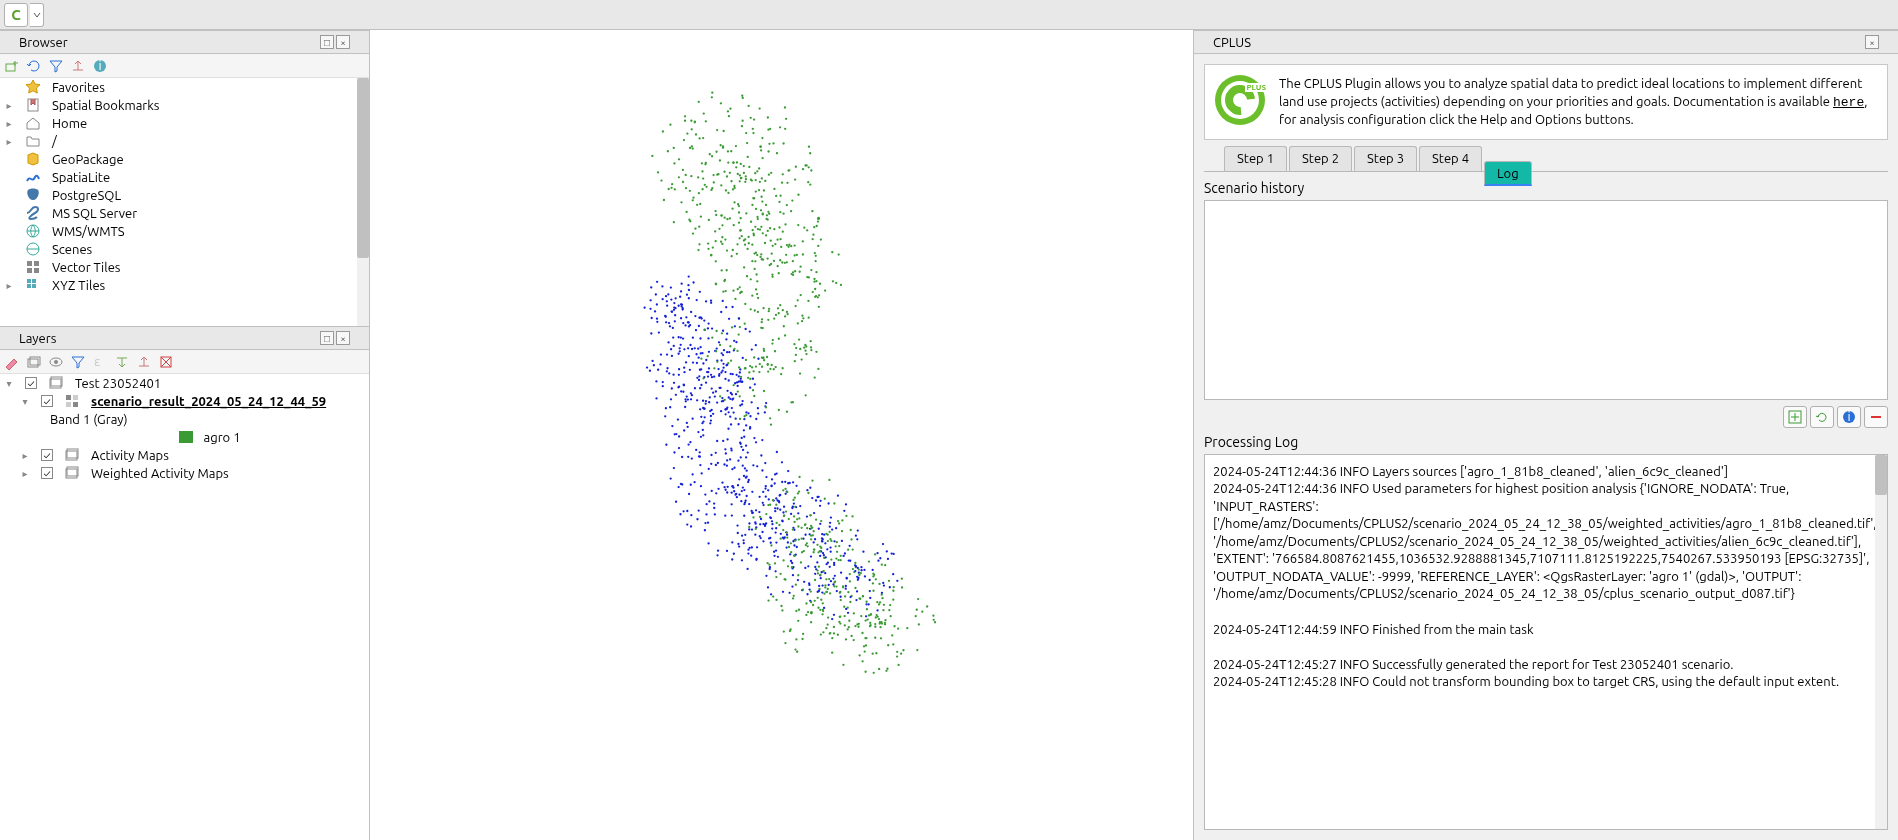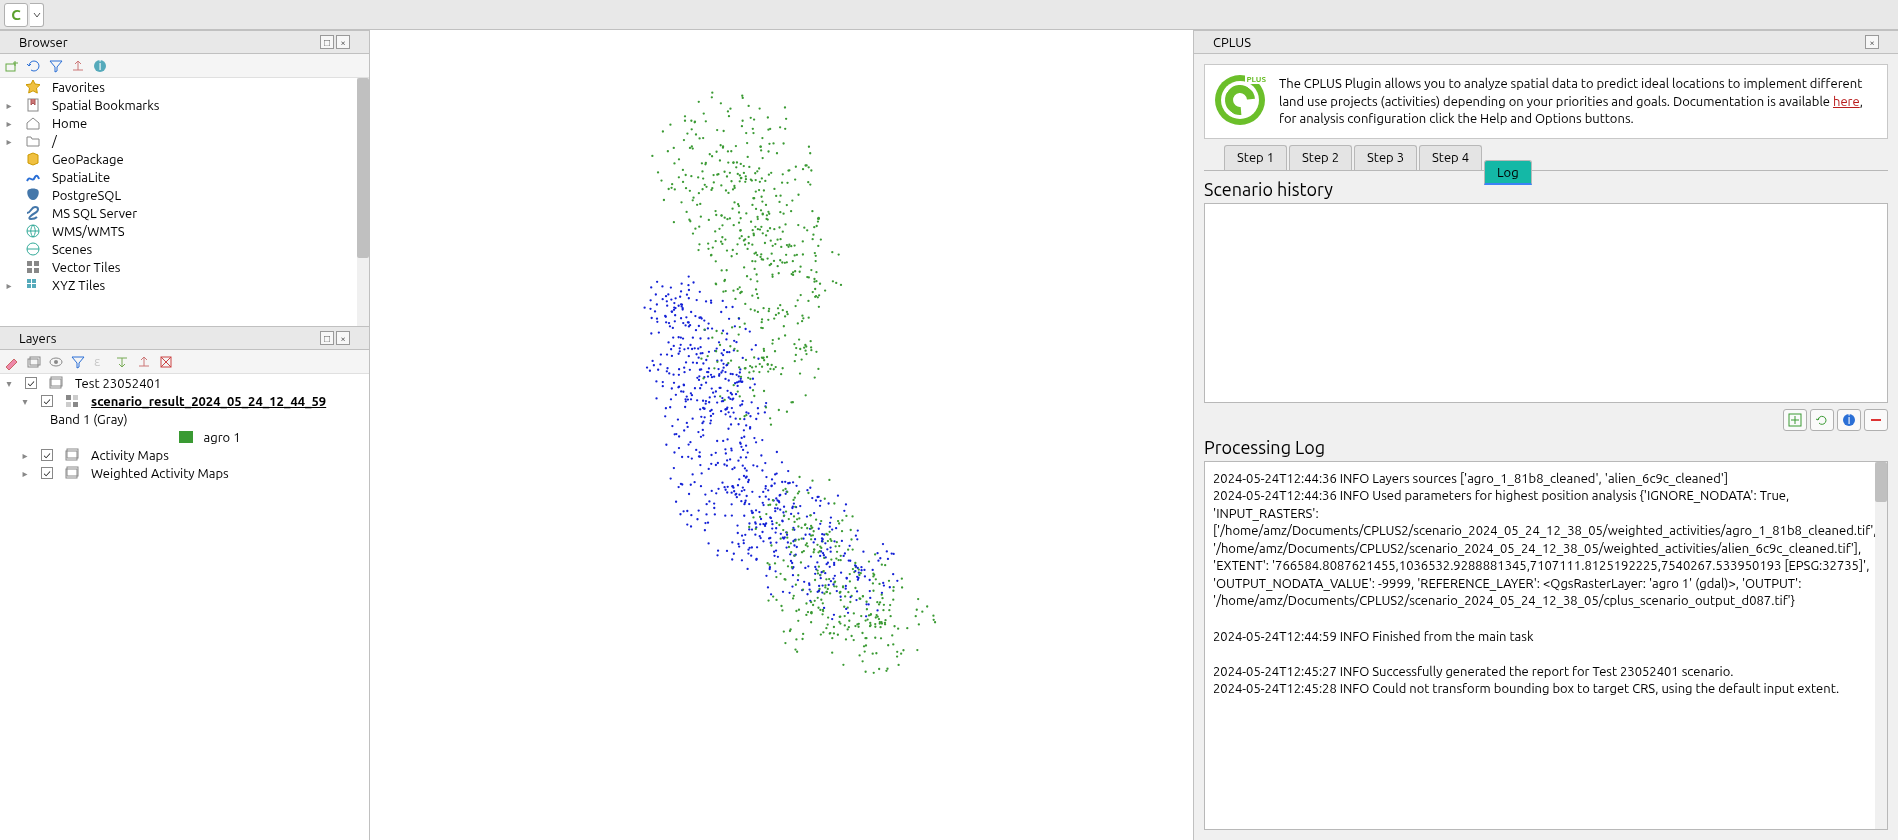--- a/index.html
+++ b/index.html
@@ -45,30 +45,30 @@
 .map { flex: 1; background: #fff; position: relative; overflow:hidden; }
 .map svg { width: 100%; height: 100%; }
 
 
 .right-col { width: 705px; display: flex; flex-direction: column; border-left: 1px solid #c0c0c0; background:#f0f0f0; }
 .cplus-body { flex:1; padding: 10px 10px 10px 10px; overflow:hidden; display:flex; flex-direction:column; }
 .cplus-header { background:#fff; border:1px solid #c8c8c8; padding:10px; display:flex; gap:14px; margin-bottom:6px; }
 .cplus-logo { width:50px; height:50px; border-radius:50%; background:#6bbf2a; position:relative; flex-shrink:0; }
 .cplus-logo .inner { position:absolute; inset:6px; border-radius:50%; background:#fff; }
 .cplus-logo .c { position:absolute; inset:10px; border-radius:50%; border:8px solid #6bbf2a; border-right-color:transparent; transform:rotate(40deg);}
-.cplus-logo-text { position:absolute; right:-2px; top:0; font-size:8px; font-weight:bold; color:#6bbf2a; background:#fff; padding:0 1px;}
+.cplus-logo-text { position:absolute; right:-2px; top:8px; font-size:8px; font-weight:bold; color:#6bbf2a; background:#fff; padding:0 1px;}
 .cplus-desc { font-size:13px; line-height:1.35; }
-.cplus-desc a { color:#b91c1c; text-decoration:underline; cursor:pointer; }
+.cplus-desc a { color:#000000; text-decoration:underline; cursor:pointer;font-family:Liberation Mono, monospace; }
 
 .tabs { display:flex; border-bottom:1px solid #b8b8b8;padding-left:20px; }
 .tab { padding: 4px 12px; background:#e4e4e4; border:1px solid #b8b8b8; border-bottom:none; margin-right:2px; cursor:pointer; border-radius:3px 3px 0 0; }
 .tab.active { background:#14b8a6; border-bottom:2px solid #3b82f6; position:relative; top:15px; }
 
 .tab-content { flex:1; display:flex; flex-direction:column; padding-top:8px; min-height:0; }
-.section-label { font-size:18px; margin-bottom:4px; }
+.section-label { font-size:14px; margin-bottom:4px; }
 .scenario-history { height: 200px; background:#fff; border:1px solid #b8b8b8; margin-bottom:6px; }
 .log-buttons { display:flex; justify-content:flex-end; gap:3px; margin-bottom:6px; }
 .log-btn { width:24px; height:22px; border:1px solid #b0b0b0; border-radius:3px; background:#fafafa; display:flex;align-items:center;justify-content:center; cursor:pointer; }
 .proc-log { flex:1; background:#fff; border:1px solid #b8b8b8; padding:8px; font-size:13px; line-height:1.35; overflow-y:auto; position:relative; white-space: pre-wrap; word-break: break-word; }
 .proc-log .scrollbar-track { position:absolute; right:0; top:0; width:12px; height:100%; background:#f0f0f0; }
 .proc-log .scrollbar-thumb { position:absolute; right:0; top:0; width:12px; height:40px; background:#c0c0c0; border-radius:2px; cursor:pointer; }
 </style>
 </head>
 <body>
 

